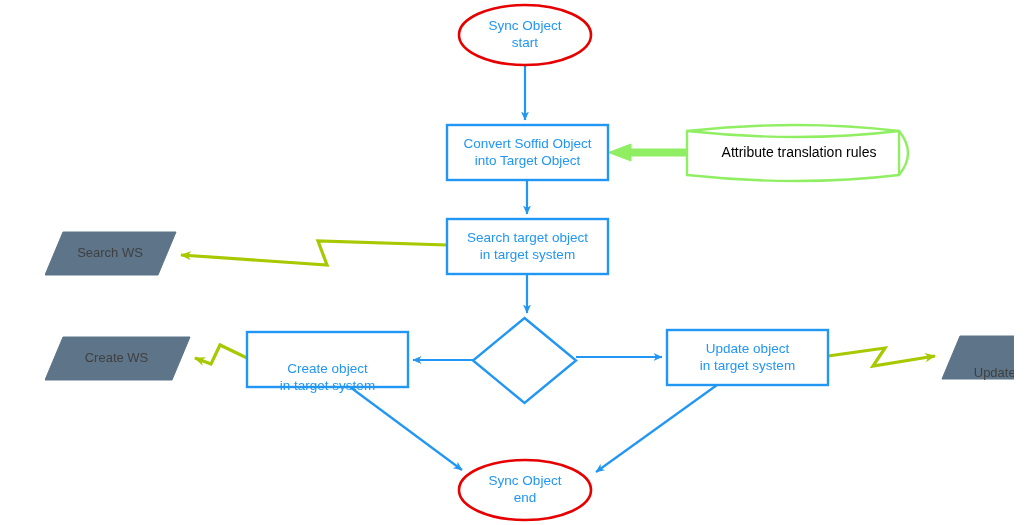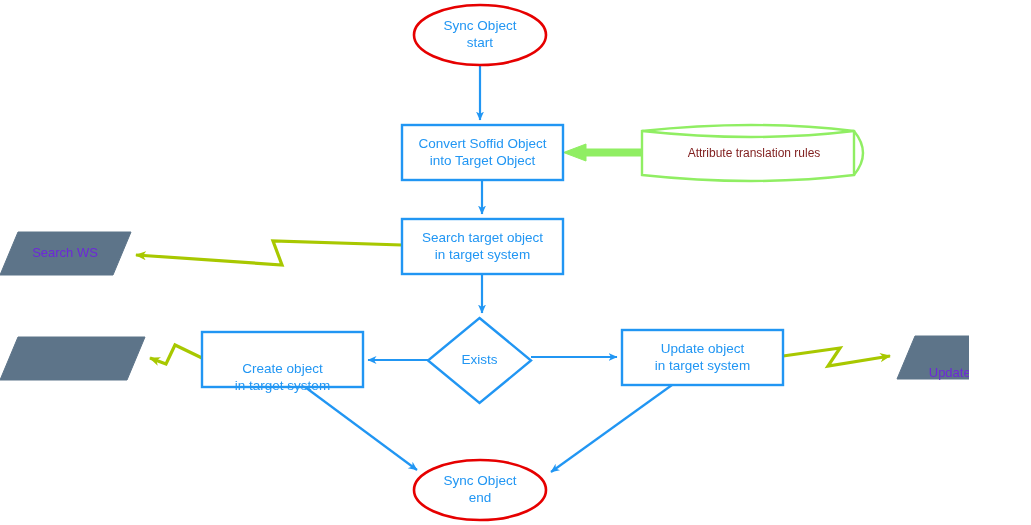--- a/index.html
+++ b/index.html
@@ -9,20 +9,21 @@
   }
   body {
     font-family: "Liberation Sans", sans-serif;
   }
   #diagram-canvas {
     position: relative;
     width: 969px;
     height: 525px;
     background: #ffffff;
     overflow: hidden;
+    margin-left: 45px;
   }
   #flow-svg {
     position: absolute;
     left: 0;
     top: 0;
     width: 1031px;
     height: 525px;
   }
   .node-label {
     position: absolute;
@@ -32,26 +33,26 @@
     text-align: center;
     line-height: 1.25;
     white-space: pre-line;
     pointer-events: none;
   }
   .label-blue {
     color: #2196f3;
     font-size: 13.5px;
   }
   .label-white {
-    color: #6d28d9;
+    color: #404040;
     font-size: 13px;
   }
   .label-black {
-    color: #7f1d1d;
-    font-size: 12px;
+    color: #000000;
+    font-size: 14px;
   }
 </style>
 </head>
 <body>
 
 <div id="diagram-canvas">
 
   <svg id="flow-svg" viewBox="0 0 1031 525">
     <defs>
       <marker id="arrow-blue" markerWidth="10" markerHeight="10" refX="8.5" refY="4" orient="auto" markerUnits="userSpaceOnUse">
@@ -160,25 +161,25 @@
   <div class="node-label label-blue" style="left:402px; top:125px; width:161px; height:55px;">Convert Soffid Object
 into Target Object</div>
 
   <div class="node-label label-black" style="left:650px; top:125px; width:208px; height:56px;">Attribute translation rules</div>
 
   <div class="node-label label-blue" style="left:402px; top:219px; width:161px; height:55px;">Search target object
 in target system</div>
 
   <div class="node-label label-white" style="left:5px; top:232px; width:120px; height:43px;">Search WS</div>
 
-  <div class="node-label label-blue" style="left:428px; top:318px; width:103px; height:85px;">Exists</div>
 
   <div class="node-label label-blue" style="left:202px; top:350px; width:161px; height:55px;">Create object
 in target system</div>
 
+  <div class="node-label label-white" style="left:5px; top:337px; width:133px; height:43px;">Create WS</div>
 
   <div class="node-label label-blue" style="left:622px; top:330px; width:161px; height:55px;border-radius:17px;">Update object
 in target system</div>
 
   <div class="node-label label-white" style="left:900px; top:352px; width:124px; height:43px;">Update WS</div>
 
   <div class="node-label label-blue" style="left:414px; top:460px; width:132px; height:60px;">Sync Object
 end</div>
 
 </div>

